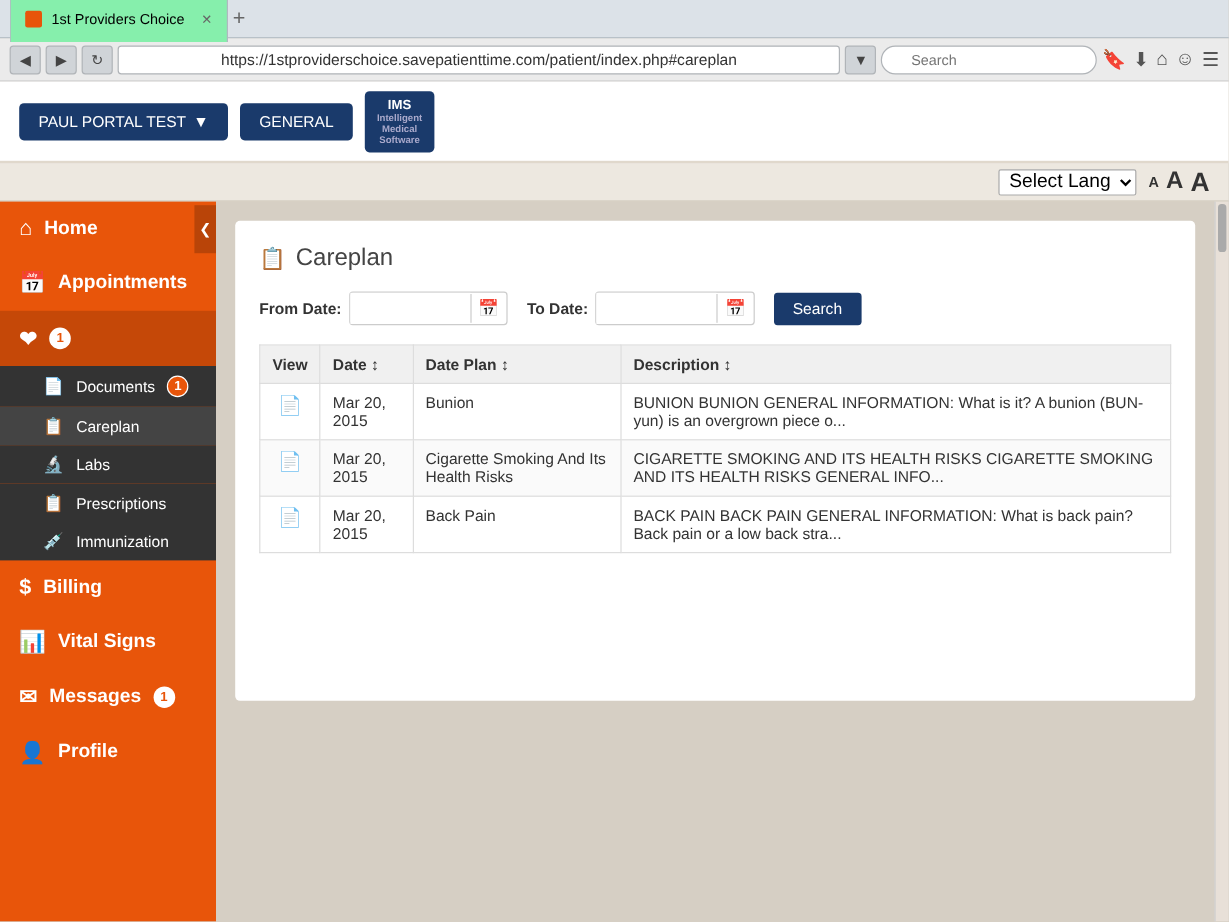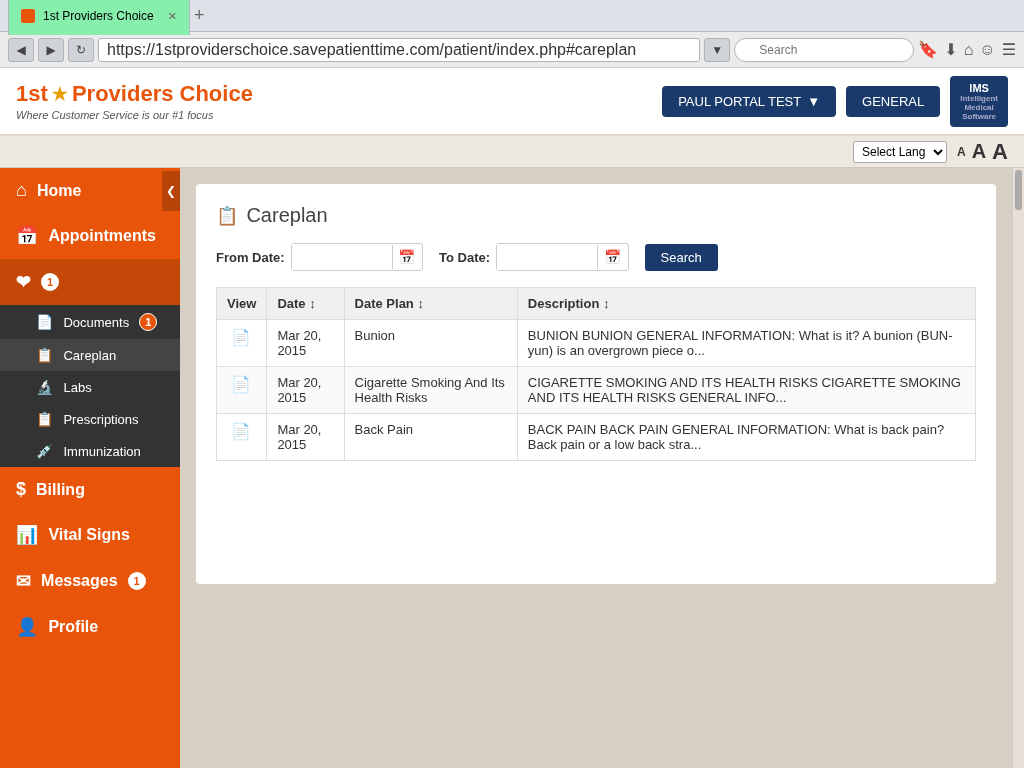--- a/index.html
+++ b/index.html
@@ -47,23 +47,24 @@
       font-size: 12px;
       display: flex; align-items: center; justify-content: center;
       color: #444;
     }
     .url-bar {
       flex: 1;
       height: 24px;
       border: 1px solid #b0b4b8;
       border-radius: 3px;
       padding: 0 8px;
-      font-size: 16px;
+      font-size: 13px;
       background: white;
       color: #333;
+      text-align: center;
     }
     .search-bar {
       width: 180px;
       height: 24px;
       border: 1px solid #b0b4b8;
       border-radius: 12px;
       padding: 0 8px 0 24px;
       font-size: 12px;
       background: white;
       position: relative;
@@ -127,21 +128,21 @@
       align-items: center;
       justify-content: flex-end;
       padding: 0 16px;
       gap: 10px;
       border-bottom: 1px solid #d0c8bc;
     }
     .lang-select {
       height: 22px;
       border: 1px solid #aaa;
       border-radius: 2px;
-      font-size: 12px;
+      font-size: 16px;
       padding: 0 4px;
       background: white;
     }
     .font-controls { display: flex; align-items: center; gap: 6px; }
     .font-btn { cursor: pointer; color: #333; font-weight: bold; }
     .font-btn.small { font-size: 12px; }
     .font-btn.large { font-size: 18px; }
     .zoom-in { font-size: 16px; color: #333; cursor: pointer; }
     .zoom-out { font-size: 16px; color: #333; cursor: pointer; }
 
@@ -335,28 +336,20 @@
   <div class="browser-actions">
     <span class="browser-action-icon">🔖</span>
     <span class="browser-action-icon">⬇</span>
     <span class="browser-action-icon">⌂</span>
     <span class="browser-action-icon">☺</span>
     <span class="browser-action-icon">☰</span>
   </div>
 </div>
 
 <div class="app-header">
-  <div class="logo-area">
-    <div class="logo-text">
-      <span>1st</span>
-      <span style="font-size:18px; color:#e8a000;">★</span>
-      <span>Providers Choice</span>
-    </div>
-    <div class="logo-sub">Where Customer Service is our #1 focus</div>
-  </div>
   <div class="header-right">
     <button class="user-btn">
       <span>PAUL PORTAL TEST</span>
       <span>▼</span>
     </button>
     <button class="logout-btn">GENERAL</button>
     <div class="ims-logo">
       <span>IMS</span>
       <span class="ims-sub">Intelligent</span>
       <span class="ims-sub">Medical</span>

